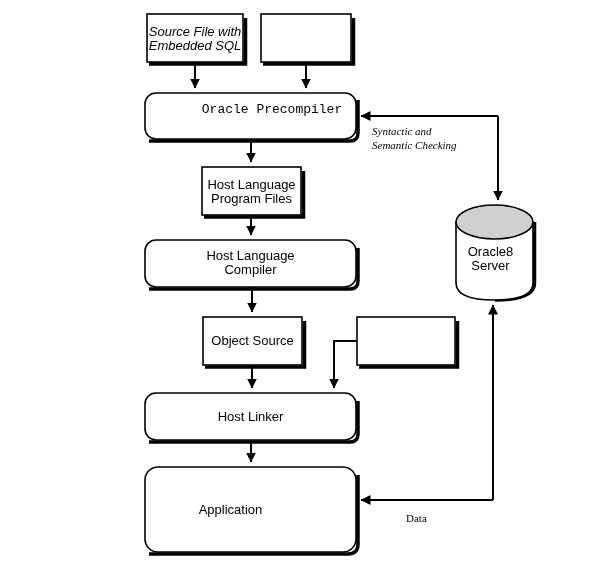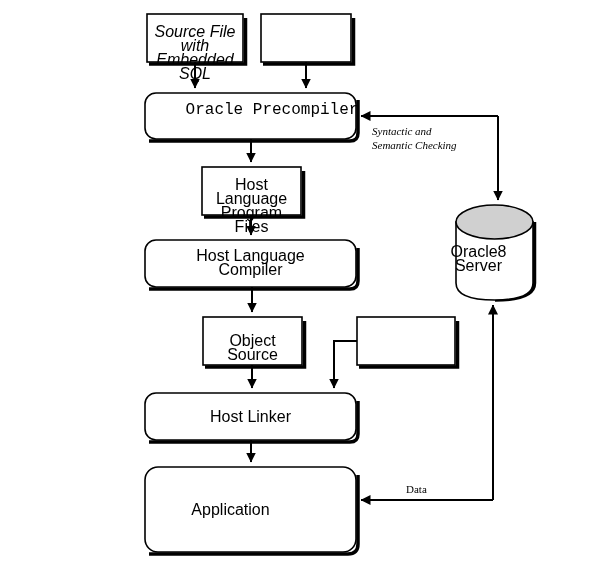--- a/index.html
+++ b/index.html
@@ -21,21 +21,21 @@
     position: absolute;
     left: 0;
     top: 0;
     width: 600px;
     height: 578px;
   }
   .node-label {
     position: absolute;
     text-align: center;
     font-family: "Liberation Sans", sans-serif;
-    font-size: 16px;
+    font-size: 13px;
     line-height: 14px;
     color: #000000;
     white-space: pre-line;
     pointer-events: none;
   }
   .node-label.italic {
     font-style: italic;
   }
   .edge-label {
     position: absolute;
@@ -141,21 +141,21 @@
   <div class="node-label" style="left:145px; top:249px; width:211px;">Host Language
 Compiler</div>
 
   <div class="node-label" style="left:203px; top:334px; width:99px;">Object Source</div>
 
 
   <div class="node-label" style="left:145px; top:410px; width:211px;">Host Linker</div>
 
   <div class="node-label" style="left:145px; top:503px; width:171px;">Application</div>
 
-  <div class="node-label" style="left:440px; top:245px; width:77px;">Oracle8
+  <div class="node-label" style="left:452px; top:245px; width:77px;">Oracle8
 Server</div>
 
   <div class="edge-label italic" style="left:372px; top:124px;">Syntactic and
 Semantic Checking</div>
 
-  <div class="edge-label" style="left:406px; top:482px;">Data</div>
+  <div class="edge-label" style="left:406px; top:511px;">Data</div>
 
 </div>
 
 </body></html>

